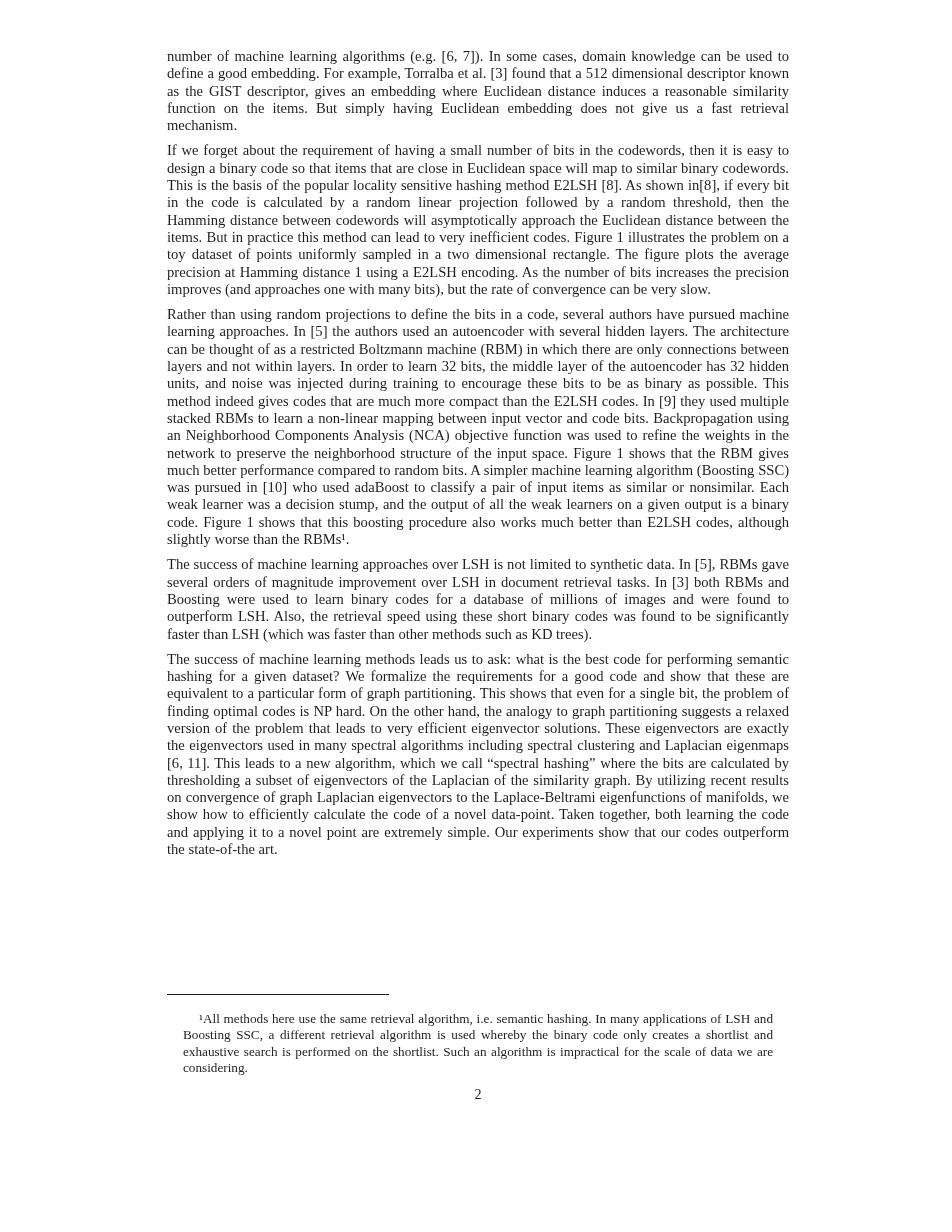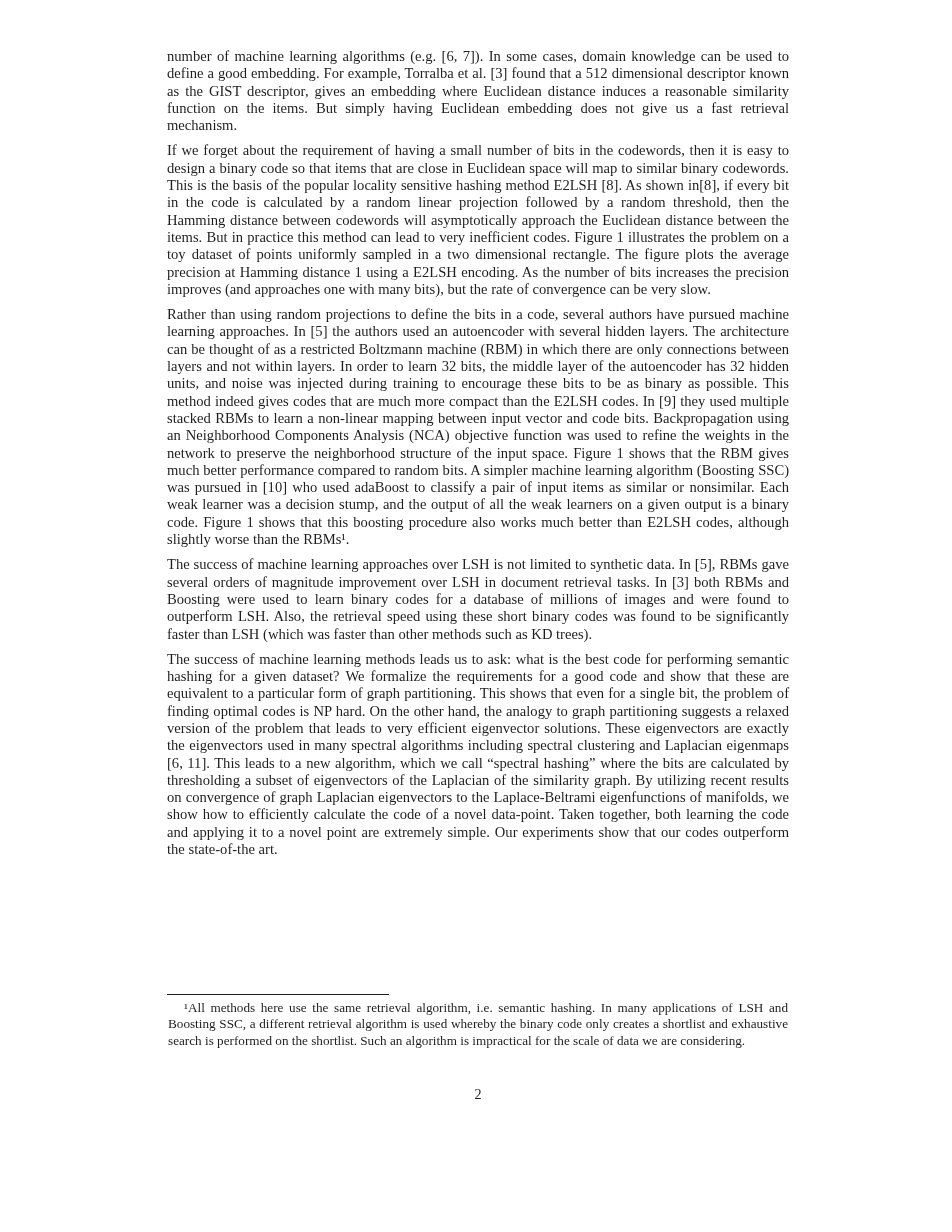--- a/index.html
+++ b/index.html
@@ -35,21 +35,21 @@
     top: 994px;
     width: 622px;
   }
   .footnote-rule {
     width: 222px;
     height: 0;
     border-top: 1.4px solid #1e1e1e;
     margin: 0 0 5px 0;
   }
   .footnote-text {
-    margin: 1px;
+    margin: 16px;
     font-size: 13.2px;
     line-height: 16.3px;
     text-align: justify;
     text-indent: 16px;
   }
   .page-number {
     position: absolute;
     left: 167px;
     top: 1086px;
     width: 622px;

